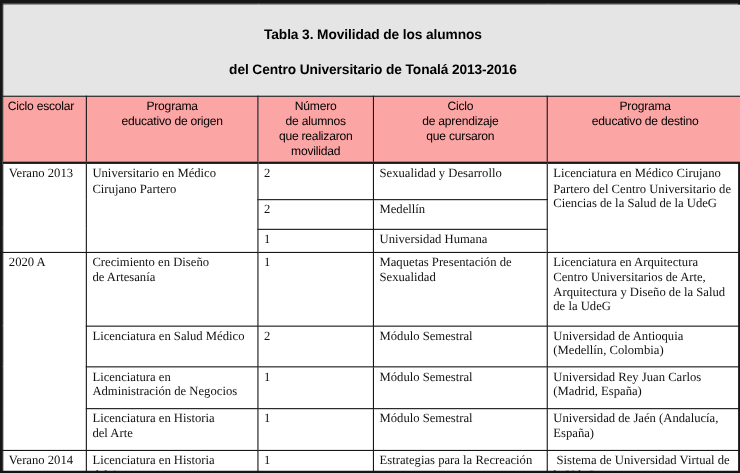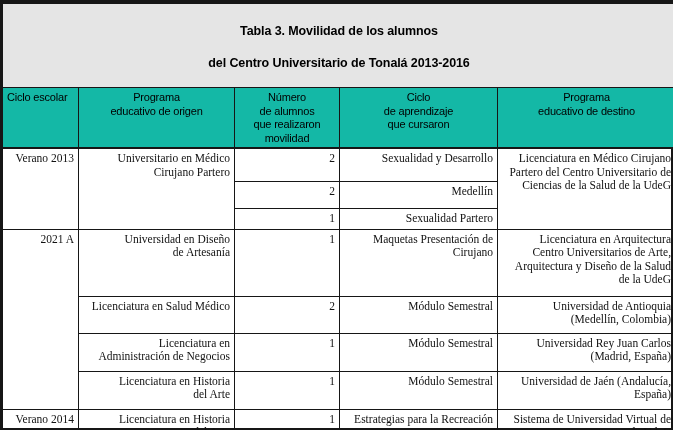--- a/index.html
+++ b/index.html
@@ -31,38 +31,37 @@
     text-align: center;
     font-family: "Liberation Sans", sans-serif;
     font-weight: bold;
     font-size: 12.5px;
     line-height: 16px;
     padding-top: 3px;
     letter-spacing: -0.1px;
   }
   
   tr.hdr th {
-    background: #14b8a6;
+    background: #fca5a5;
     font-family: "Liberation Sans", sans-serif;
     font-weight: normal;
     font-size: 11px;
     line-height: 13.5px;
     text-align: center;
     padding: 3px 2px 2px 2px;
     border-bottom: 2px solid #161616;
     letter-spacing: -0.2px;
   }
   tr.hdr th.al { text-align: left; padding-left: 4px; }
   
   td.c {
     font-size: 11.5px;
     line-height: 13.5px;
     padding: 3px 4px 2px 5px;
     color: #111111;
-    text-align: right;
   }
   td.num { padding-left: 5px; }
 </style>
 </head>
 <body>
 
 <div class="sheet">
   <table class="mov">
     <colgroup>
       <col style="width:76px">
@@ -104,30 +103,30 @@
       <td class="c" rowspan="3">Licenciatura en Médico Cirujano
 Partero del Centro Universitario de
 Ciencias de la Salud de la UdeG</td>
     </tr>
     <tr style="height:27px">
       <td class="c num">2</td>
       <td class="c">Medellín</td>
     </tr>
     <tr style="height:21px">
       <td class="c num">1</td>
-      <td class="c">Sexualidad Partero</td>
+      <td class="c">Universidad Humana</td>
     </tr>
 
     <tr style="height:67px">
-      <td class="c" rowspan="4">2021 A</td>
-      <td class="c">Universidad en Diseño
+      <td class="c" rowspan="4">2020 A</td>
+      <td class="c">Crecimiento en Diseño
 de Artesanía</td>
       <td class="c num">1</td>
       <td class="c">Maquetas Presentación de
-Cirujano</td>
+Sexualidad</td>
       <td class="c">Licenciatura en Arquitectura
 Centro Universitarios de Arte,
 Arquitectura y Diseño de la Salud
 de la UdeG</td>
     </tr>
     <tr style="height:37px">
       <td class="c">Licenciatura en Salud Médico</td>
       <td class="c num">2</td>
       <td class="c">Módulo Semestral</td>
       <td class="c">Universidad de Antioquia

